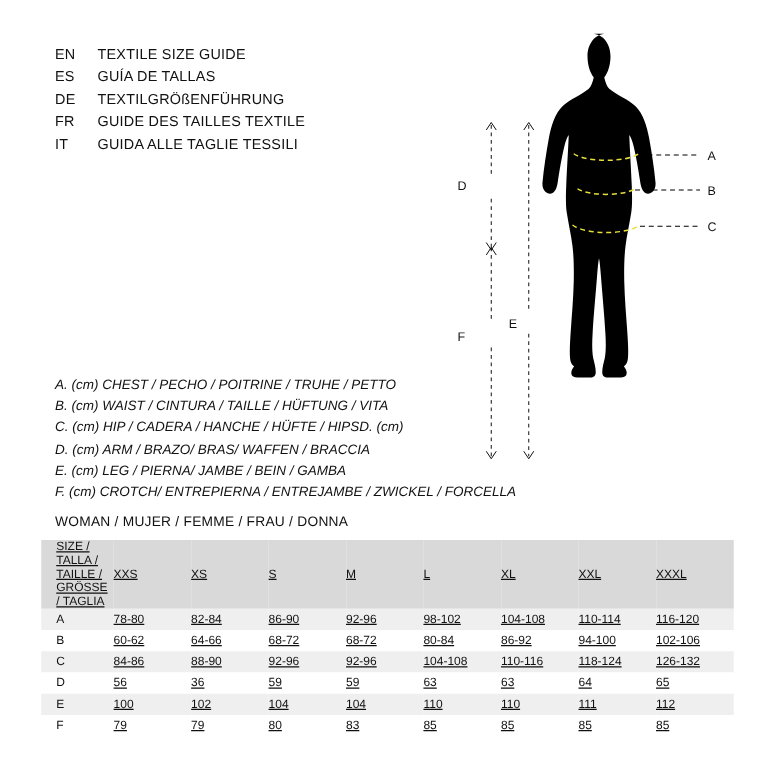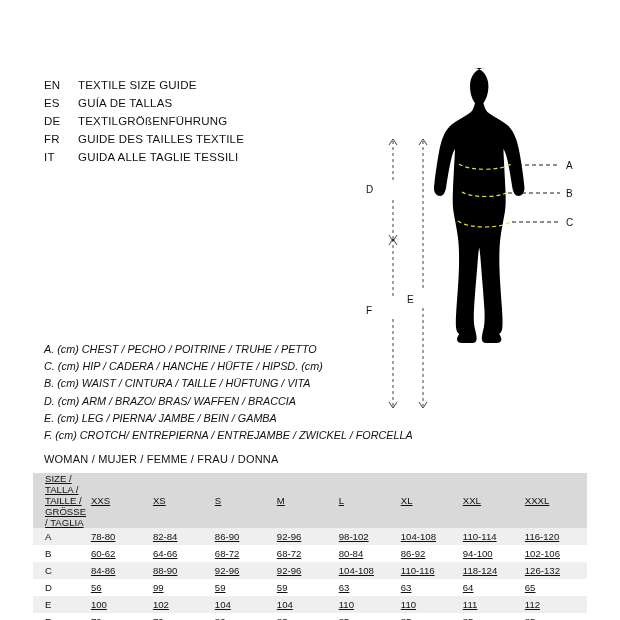--- a/index.html
+++ b/index.html
@@ -13,21 +13,20 @@
     font-family: "Liberation Sans", sans-serif;
     color: #1a1a1a;
     position: relative;
     overflow: hidden;
   }
   .page {
     position: absolute;
     left: 0; top: 0;
     width: 620px;
     height: 460px;
-    margin-top: 41px;
   }
 
   
   .lang-block {
     position: absolute;
     left: 44px;
     top: 38px;
     width: 300px;
   }
   .lang-row {
@@ -137,22 +136,22 @@
       <span class="lang-title">GUIDE DES TAILLES TEXTILE</span>
     </div>
     <div class="lang-row">
       <span class="lang-code">IT</span>
       <span class="lang-title">GUIDA ALLE TAGLIE TESSILI</span>
     </div>
   </div>
 
   <div class="legend">
     <div class="legend-row">A. (cm) CHEST / PECHO / POITRINE / TRUHE / PETTO</div>
+    <div class="legend-row">B. (cm) WAIST / CINTURA / TAILLE / HÜFTUNG / VITA</div>
     <div class="legend-row">C. (cm) HIP / CADERA / HANCHE / HÜFTE / HIPSD. (cm)</div>
-    <div class="legend-row">B. (cm) WAIST / CINTURA / TAILLE / HÜFTUNG / VITA</div>
     <div class="legend-row">D. (cm) ARM / BRAZO/ BRAS/ WAFFEN / BRACCIA</div>
     <div class="legend-row">E. (cm) LEG / PIERNA/ JAMBE / BEIN / GAMBA</div>
     <div class="legend-row">F. (cm) CROTCH/ ENTREPIERNA / ENTREJAMBE / ZWICKEL / FORCELLA</div>
   </div>
 
   <div class="woman-label">WOMAN / MUJER / FEMME / FRAU / DONNA</div>
 
   <div class="table-wrap">
     <table>
       <thead>
@@ -198,21 +197,21 @@
           <td class="c-val">92-96</td>
           <td class="c-val">92-96</td>
           <td class="c-val">104-108</td>
           <td class="c-val">110-116</td>
           <td class="c-val">118-124</td>
           <td class="c-val">126-132</td>
         </tr>
         <tr>
           <td class="c-label">D</td>
           <td class="c-val">56</td>
-          <td class="c-val">99</td>
+          <td class="c-val">36</td>
           <td class="c-val">59</td>
           <td class="c-val">59</td>
           <td class="c-val">63</td>
           <td class="c-val">63</td>
           <td class="c-val">64</td>
           <td class="c-val">65</td>
         </tr>
         <tr>
           <td class="c-label">E</td>
           <td class="c-val">100</td>

